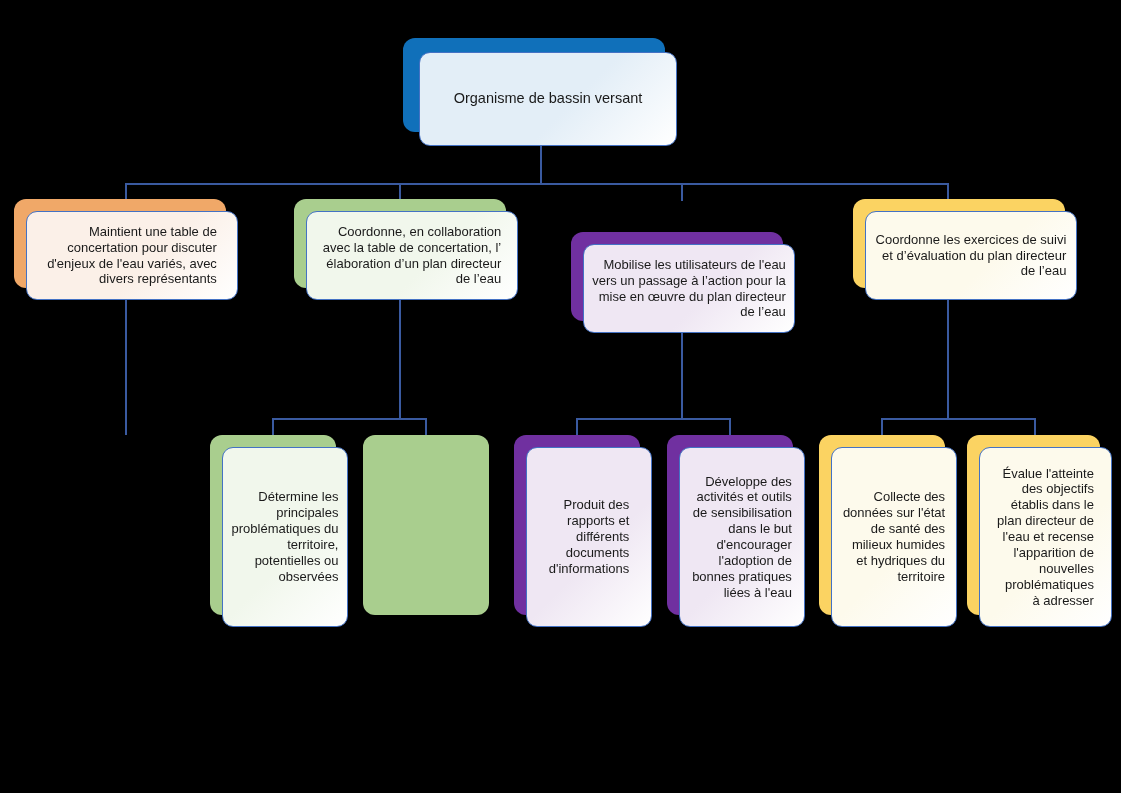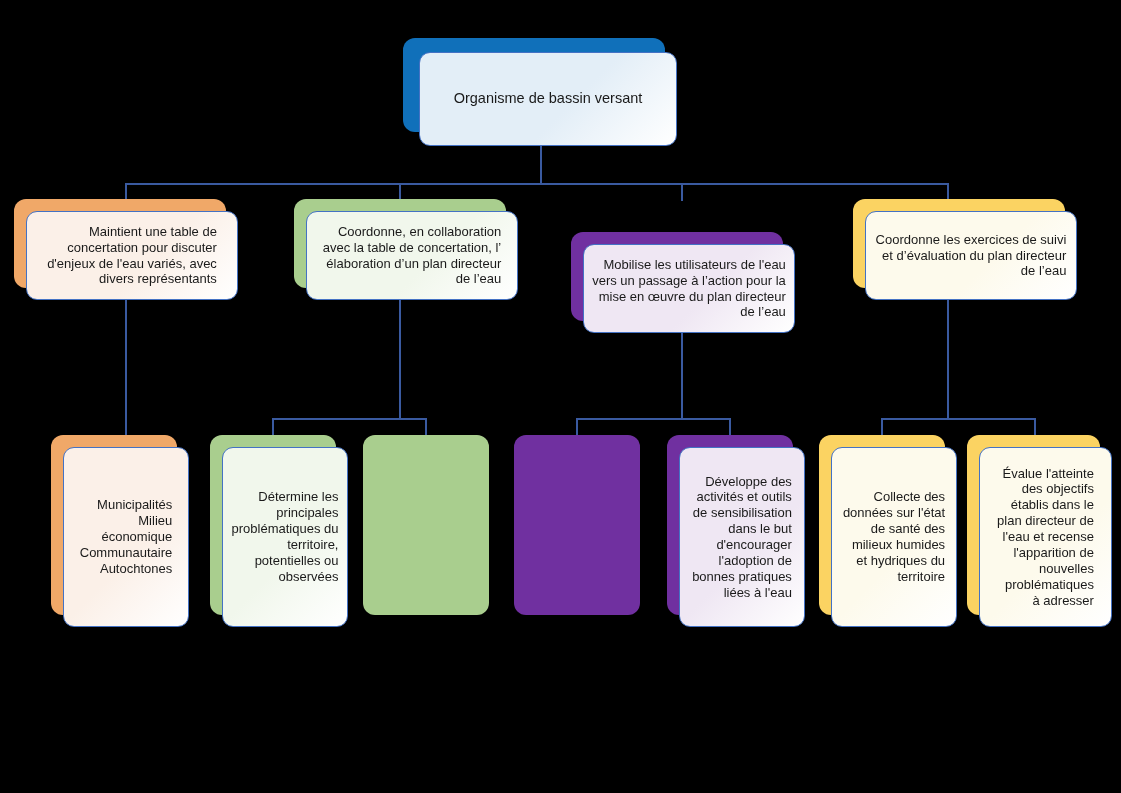--- a/index.html
+++ b/index.html
@@ -93,49 +93,46 @@
 
   <div class="node lvl2" style="left:853px;top:199px;width:224px;height:101px;">
     <div class="back" style="width: 212px; height: 89px; background: rgb(251, 211, 98);"></div>
     <div class="front" style="left: 12px; top: 12px; width: 212px; height: 89px; background: linear-gradient(135deg, rgb(253, 250, 236) 0%, rgb(253, 250, 236) 58%, rgb(255, 255, 255) 100%);">
       <span>Coordonne les exercices de suivi
 et d’évaluation du plan directeur
 de l’eau</span>
     </div>
   </div>
 
-  <div class="node lvl3" style="left:51px;top:435px;width:138px;height:192px;">
-    <div class="back" style="width: 126px; height: 180px; background: rgb(240, 168, 104);"></div>
-    <div class="front" style="left: 12px; top: 12px; width: 126px; height: 180px; background: linear-gradient(135deg, rgb(251, 240, 232) 0%, rgb(251, 240, 232) 58%, rgb(255, 255, 255) 100%);">
-      <span>Municipalités
-Milieu
-économique
-Communautaire
-Autochtones</span>
-    </div>
-  </div>
 
   <div class="node lvl3" style="left:210px;top:435px;width:138px;height:192px;">
     <div class="back" style="width: 126px; height: 180px; background: rgb(169, 206, 142);"></div>
     <div class="front" style="left: 12px; top: 12px; width: 126px; height: 180px; background: linear-gradient(135deg, rgb(241, 247, 236) 0%, rgb(241, 247, 236) 58%, rgb(255, 255, 255) 100%);">
       <span>Détermine les
 principales
 problématiques du
 territoire,
 potentielles ou
 observées</span>
     </div>
   </div>
 
   <div class="node lvl3" style="left:363px;top:435px;width:138px;height:192px;">
     <div class="back" style="width: 126px; height: 180px; background: rgb(169, 206, 142);"></div>
   </div>
 
   <div class="node lvl3" style="left:514px;top:435px;width:138px;height:192px;">
     <div class="back" style="width: 126px; height: 180px; background: rgb(112, 48, 160);"></div>
+    <div class="front" style="left: 12px; top: 12px; width: 126px; height: 180px; background: linear-gradient(135deg, rgb(239, 231, 243) 0%, rgb(239, 231, 243) 58%, rgb(255, 255, 255) 100%);">
+      <span>Produit des
+rapports et
+différents
+documents
+d'informations</span>
+    </div>
   </div>
 
   <div class="node lvl3" style="left:667px;top:435px;width:138px;height:192px;">
     <div class="back" style="width: 126px; height: 180px; background: rgb(112, 48, 160);"></div>
     <div class="front" style="left: 12px; top: 12px; width: 126px; height: 180px; background: linear-gradient(135deg, rgb(239, 231, 243) 0%, rgb(239, 231, 243) 58%, rgb(255, 255, 255) 100%);">
       <span>Développe des
 activités et outils
 de sensibilisation
 dans le but
 d'encourager

